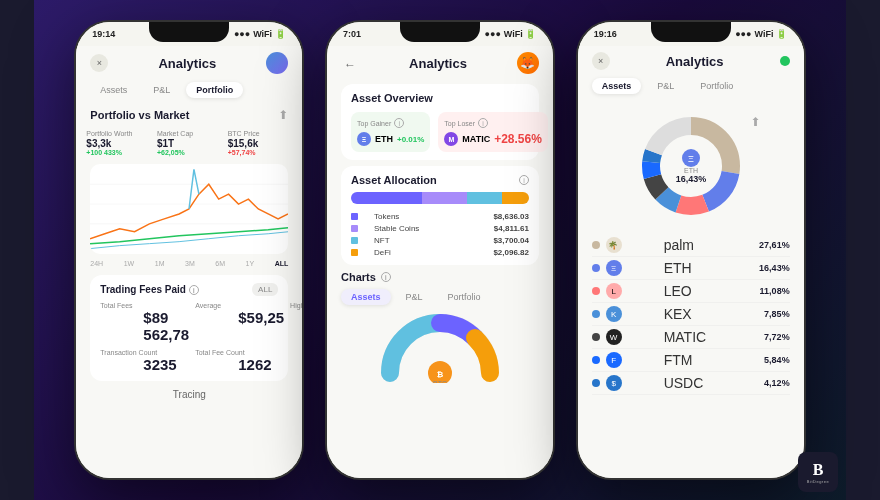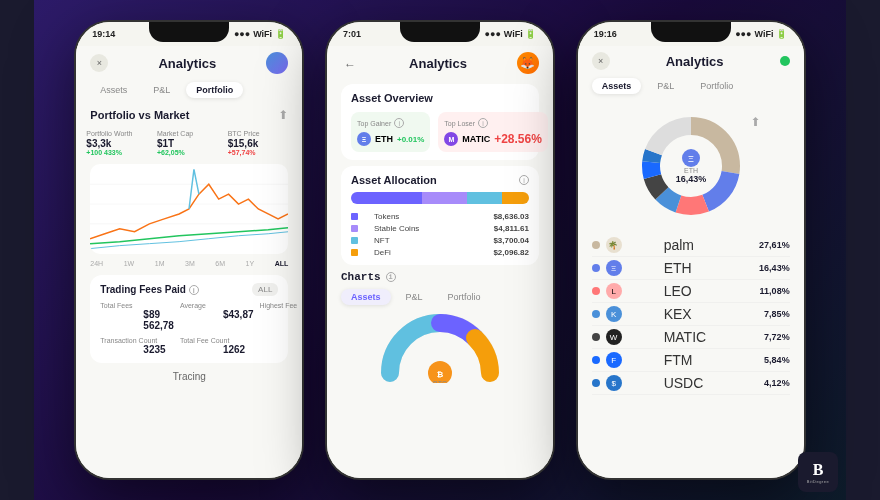--- a/index.html
+++ b/index.html
@@ -204,21 +204,21 @@
     .trading-grid {
       display: grid;
       grid-template-columns: 1fr 1fr 1fr;
       gap: 6px;
     }
     .trading-item-label {
       font-size: 7px;
       color: #888;
     }
     .trading-item-value {
-      font-size: 10px;
+      font-size: 15px;
       font-weight: 600;
       color: #1a1a2e;
       padding-left: 43px;
     }
 
     
     .phone2 .phone-content { background: #f8f8f5; }
     .phone2-header {
       display: flex;
       align-items: center;
@@ -347,21 +347,20 @@
       margin: 6px 14px;
     }
     .charts-title {
       font-size: 11px;
       font-weight: 700;
       color: #1a1a2e;
       margin-bottom: 6px;
       display: flex;
       align-items: center;
       gap: 5px;
-      font-family: Liberation Mono, monospace;
     }
     .charts-tabs {
       display: flex;
       gap: 5px;
       margin-bottom: 8px;
     }
 
     
     .phone3 .phone-content { background: #f8f8f5; }
     .donut-section {
@@ -548,21 +547,21 @@
           </span>
           <span class="trading-badge">ALL</span>
         </div>
         <div class="trading-grid">
           <div class="trading-item">
             <div class="trading-item-label">Total Fees</div>
             <div class="trading-item-value">$89 562,78</div>
           </div>
           <div class="trading-item">
             <div class="trading-item-label">Average</div>
-            <div class="trading-item-value">$43,87</div>
+            <div class="trading-item-value">$59,25</div>
           </div>
           <div class="trading-item">
             <div class="trading-item-label">Highest Fee</div>
             <div class="trading-item-value">$18 344,1</div>
           </div>
           <div class="trading-item">
             <div class="trading-item-label">Transaction Count</div>
             <div class="trading-item-value">3235</div>
           </div>
           <div class="trading-item">

